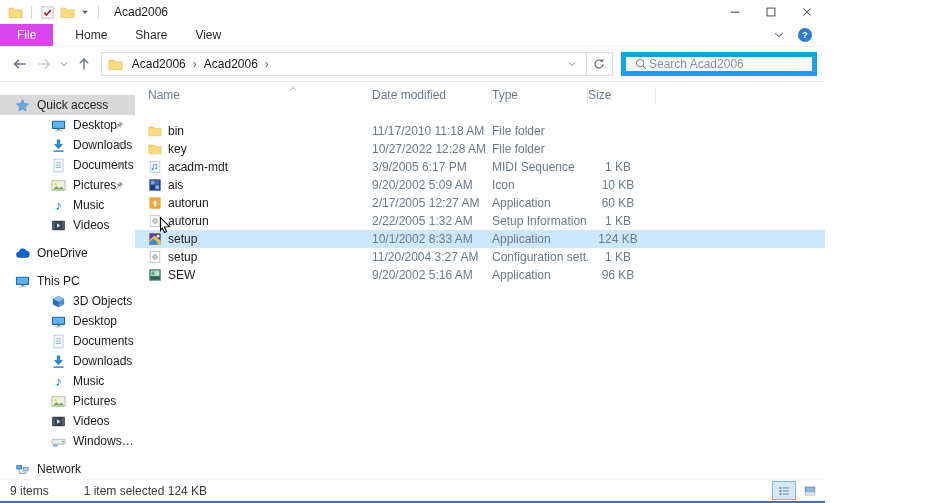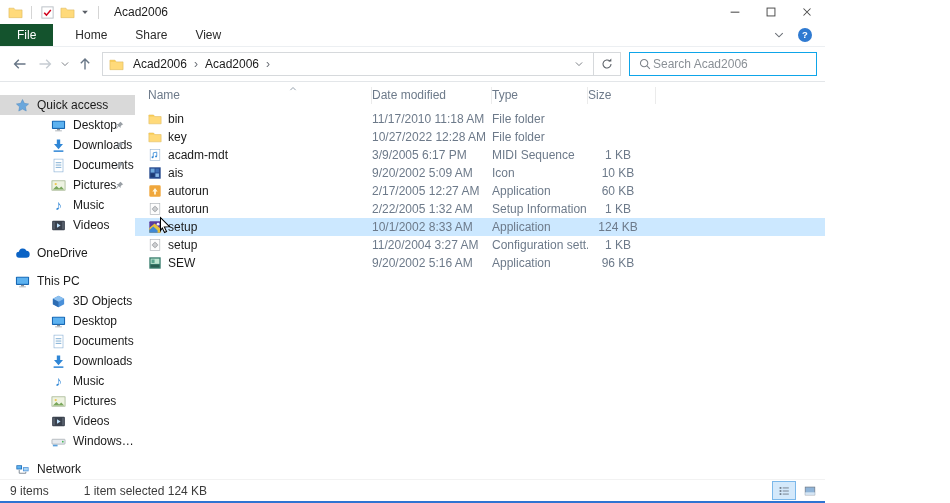--- a/index.html
+++ b/index.html
@@ -16,55 +16,55 @@
   .win-btn{width:36px;height:24px;display:flex;align-items:center;justify-content:center}
   .icon{display:inline-flex;width:15px;height:15px;flex:0 0 auto;align-items:center;justify-content:center}
   .icon svg{width:100%;height:100%}
   .icon.i10{width:10px;height:10px}
   .icon.i12{width:12px;height:12px}
   .icon.i14{width:14px;height:14px}
   .icon.i16{width:16px;height:16px}
 
   
   .tabsrow{height:23px;display:flex;align-items:stretch;border-bottom:1px solid #eceff2;flex:0 0 auto}
-  .file-tab{background:#14532d;color:#fff;padding:0 17px;display:flex;align-items:center;margin-right:8px}
+  .file-tab{background:#d946ef;color:#fff;padding:0 17px;display:flex;align-items:center;margin-right:8px}
   .tab{padding:0 14px;display:flex;align-items:center;color:#2b2b2b}
   .tabs-right{margin-left:auto;display:flex;align-items:center;gap:12px;padding-right:12px}
 
   
   .navrow{height:35px;display:flex;align-items:center;border-bottom:1px solid #e3e6e9;padding:0 8px;flex:0 0 auto}
   .nav-btn{width:26px;height:24px;display:flex;align-items:center;justify-content:center}
   .nav-btn.narrow{width:16px}
   .addressbar{height:24px;width:520px;border:1px solid #d6d9dc;background:#fff;display:flex;align-items:center;margin-left:5px;padding:0 4px}
   .addr-folder{margin:0 4px 0 2px}
   .crumb{padding:0 5px;white-space:nowrap}
   .crumb-sep{color:#6a6f76;padding:0 2px;font-size:12px}
   .addr-caret{margin-left:auto;width:20px;display:flex;justify-content:center}
   .refresh-btn{width:28px;height:24px;border:1px solid #d6d9dc;border-left:none;display:flex;align-items:center;justify-content:center;background:#fff}
-  .searchbox{height:24px;flex:1;margin-left:8px;border:1px solid #0ea5e9;background:#fff;display:flex;align-items:center;padding:0 8px;gap:1px}
+  .searchbox{height:24px;flex:1;margin-left:8px;border:5px solid #0ea5e9;background:#fff;display:flex;align-items:center;padding:0 8px;gap:1px}
   .searchbox input{border:none;outline:none;flex:1;font:inherit;font-size:12px;color:#1b1b1b;background:transparent}
   .searchbox input::placeholder{color:#8a9096}
 
   
   .bodyrow{flex:1;display:flex;min-height:0}
   .sidebar{width:135px;flex:0 0 auto;padding-top:13px;overflow:hidden}
   .side-item{height:20px;display:flex;align-items:center;gap:7px;padding-left:15px;position:relative;white-space:nowrap}
   .side-item.lvl1{padding-left:51px}
   .side-item.selected{background:#d9d9d9}
   .side-item .pin{position:absolute;right:10px;width:11px;height:11px}
   .side-gap{height:8px}
   .side-label{overflow:hidden;text-overflow:ellipsis}
 
   
   .content{flex:1;position:relative;padding-top:2px;min-width:0}
   .grid-cols{display:grid;grid-template-columns:224px 120px 96px 68px;padding-left:13px}
   .header-row{height:22px;align-items:center;color:#6d7a8a;position:relative}
   .hcell{height:17px;line-height:17px;border-right:1px solid #ebebeb;padding-right:6px;white-space:nowrap;overflow:hidden}
   .sort-caret{position:absolute;left:152px;top:-1px}
-  .rows{margin-top:4px}
+  .rows{margin-top:16px}
   .file-row{height:18px;align-items:center}
   .file-row.selected{background:#cce8ff}
   .cell{white-space:nowrap;overflow:hidden}
   .cell.name{display:flex;align-items:center;gap:6px;color:#1b1b1b}
   .cell.date,.cell.type{color:#6d7a8a}
   .cell.size{color:#6d7a8a;text-align:center;padding-right:8px}
 
   
   .statusbar{height:22px;flex:0 0 auto;display:flex;align-items:center;padding-left:10px;border-top:1px solid #f2f2f2;color:#3b3b3b}
   .status-sel{margin-left:35px}

